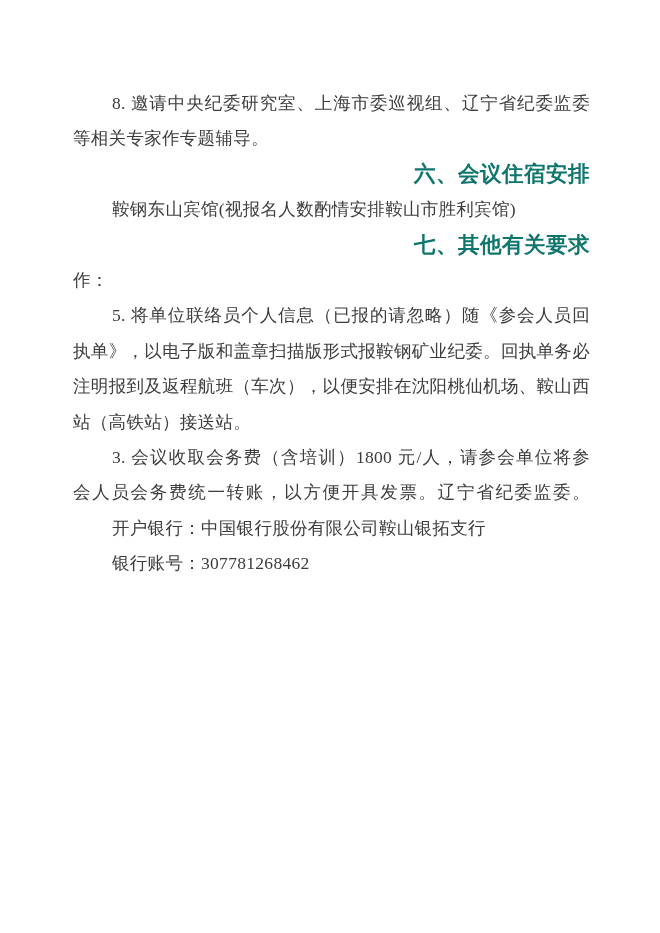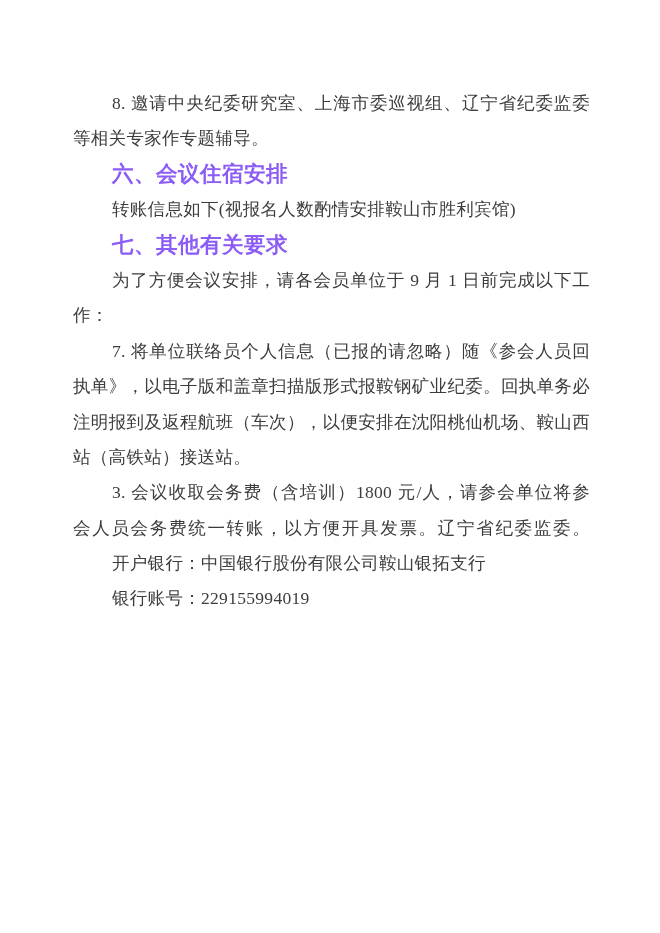--- a/index.html
+++ b/index.html
@@ -33,56 +33,56 @@
   .line.indent { text-indent: 39px; }
   .line.justify {
     text-align: justify;
     text-align-last: justify;
     text-justify: inter-character;
   }
   .para.heading .line {
     font-family: "Liberation Sans", "DejaVu Sans", sans-serif;
     font-weight: 700;
     font-size: 21.5px;
-    color: #8b5cf6;
+    color: #0f766e;
     letter-spacing: 0.5px;
+    text-align: right;
   }
 </style>
 </head>
 <body>
 
 <div class="page">
   <div class="doc" id="doc-root">
       <div class="para body">
         <div class="line indent justify">8. 邀请中央纪委研究室、上海市委巡视组、辽宁省纪委监委</div>
         <div class="line">等相关专家作专题辅导。</div>
       </div>
       <div class="para heading">
         <div class="line indent">六、会议住宿安排</div>
       </div>
       <div class="para body">
-        <div class="line indent">转账信息如下(视报名人数酌情安排鞍山市胜利宾馆)</div>
+        <div class="line indent">鞍钢东山宾馆(视报名人数酌情安排鞍山市胜利宾馆)</div>
       </div>
       <div class="para heading">
         <div class="line indent">七、其他有关要求</div>
       </div>
       <div class="para body">
-        <div class="line indent justify">为了方便会议安排，请各会员单位于 9 月 1 日前完成以下工</div>
         <div class="line">作：</div>
       </div>
       <div class="para body">
-        <div class="line indent justify">7. 将单位联络员个人信息（已报的请忽略）随《参会人员回</div>
+        <div class="line indent justify">5. 将单位联络员个人信息（已报的请忽略）随《参会人员回</div>
         <div class="line justify">执单》，以电子版和盖章扫描版形式报鞍钢矿业纪委。回执单务必</div>
         <div class="line justify">注明报到及返程航班（车次），以便安排在沈阳桃仙机场、鞍山西</div>
         <div class="line">站（高铁站）接送站。</div>
       </div>
       <div class="para body">
         <div class="line indent justify">3. 会议收取会务费（含培训）1800 元/人，请参会单位将参</div>
         <div class="line justify">会人员会务费统一转账，以方便开具发票。辽宁省纪委监委。</div>
       </div>
       <div class="para body">
         <div class="line indent">开户银行：中国银行股份有限公司鞍山银拓支行</div>
       </div>
       <div class="para body">
-        <div class="line indent">银行账号：229155994019</div>
+        <div class="line indent">银行账号：307781268462</div>
       </div>
     </div>
 </div>
 
 </body></html>

